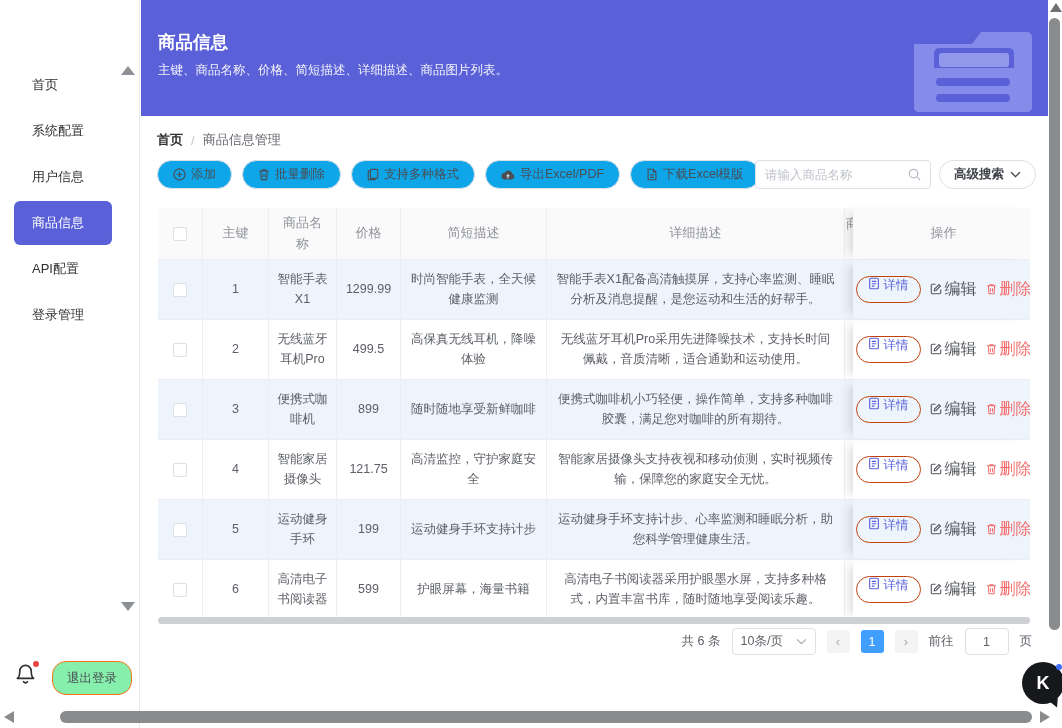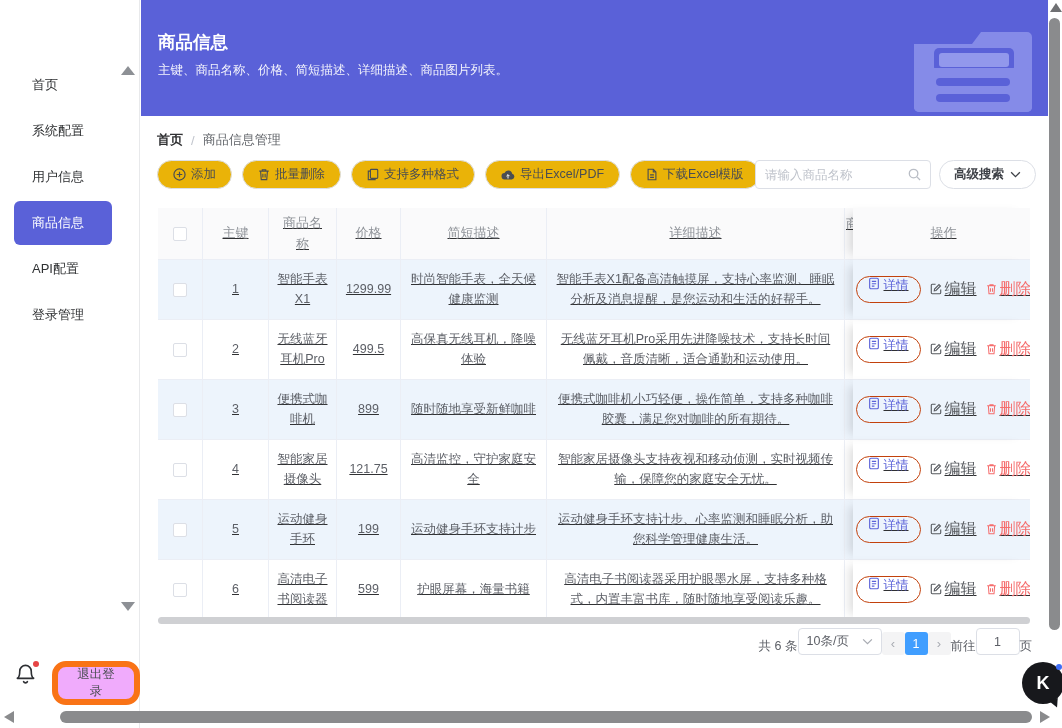--- a/index.html
+++ b/index.html
@@ -18,52 +18,52 @@
   .scroll-down{ position:absolute; left:121px; top:602px; border-top:9px solid #8d9095; }
   .menu{ position:absolute; left:0; top:62px; width:140px; }
   .menu-item{ position:relative; height:46px; display:flex; align-items:center; padding-left:32px;
     font-size:13px; color:#2f3133; cursor:pointer; }
   .menu-item.active{ margin:1px 28px 1px 14px; height:44px; padding-left:18px; background:#5a61d8;
     color:#fff; border-radius:6px; }
   .sidebar-footer{ position:absolute; left:0; bottom:38px; width:140px; height:30px; }
   .bell-wrap{ position:absolute; left:14px; top:2px; width:26px; height:26px; }
   .bell-dot{ position:absolute; right:1px; top:-1px; width:6px; height:6px; background:#e64545; border-radius:50%; }
   .logout-btn{ position:absolute; left:52px; top:1px; height:27px; padding:16px 14px; display:inline-flex;
-    align-items:center; background:#f0abfc; border:6px solid #f97316; border-radius:14px; font-size:12.5px;
+    align-items:center; background:#86efac; border:1px solid #f97316; border-radius:14px; font-size:12.5px;
     color:#4a4d52; cursor:pointer; }
 
   
   .banner{ position:absolute; left:141px; top:0; width:907px; height:116px; background:#5a61d8; overflow:hidden; }
   .banner-title{ position:absolute; left:17px; top:30px; font-size:17.5px; font-weight:bold; color:#fff; }
   .banner-sub{ position:absolute; left:17px; top:62px; font-size:12.5px; color:rgba(255,255,255,0.93); }
   .banner-art{ position:absolute; right:10px; top:22px; }
 
   
   .breadcrumb{ position:absolute; left:157px; top:131px; display:flex; gap:8px; align-items:center; font-size:13px; }
   .bc-home{ font-weight:bold; color:#303133; cursor:pointer; }
   .bc-sep{ color:#c0c4cc; }
   .bc-cur{ color:#63666b; }
 
   
   .toolbar{ position:absolute; left:157px; top:160px; display:flex; gap:10px; }
   .pill-btn{ height:29px; display:inline-flex; align-items:center; gap:5px; padding:0 15px;
-    border:1px solid #dcdfe6; border-radius:15px; background:#eab308; font-size:12.5px; color:#4a4d52; cursor:pointer; white-space:nowrap; }
+    border:1px solid #dcdfe6; border-radius:15px; background:#0ea5e9; font-size:12.5px; color:#4a4d52; cursor:pointer; white-space:nowrap; }
   .pill-btn svg{ flex:none; }
   .search-box{ position:absolute; left:755px; top:160px; width:176px; height:29px; border:1px solid #dcdfe6;
     border-radius:4px; background:#fff; display:flex; align-items:center; padding:0 9px; }
   .search-box input{ flex:1; border:none; outline:none; font-size:12.5px; color:#606266; min-width:0;
     font-family:"Liberation Sans",sans-serif; }
   .search-box input::placeholder{ color:#bfc3cb; }
   .adv-btn{ position:absolute; left:939px; top:160px; height:29px; padding:4px 14px; display:inline-flex; gap:6px;
     align-items:center; border:1px solid #dcdfe6; border-radius:15px; background:#fff; font-size:12.5px;
     font-weight:bold; color:#3e4147; cursor:pointer; }
 
   
   .table{ position:absolute; left:158px; top:208px; width:872px; }
-  .trow{ display:flex; width:872px; background:#fff;text-decoration:underline; }
+  .trow{ display:flex; width:872px; background:#fff; }
   .cell{ border-right:1px solid #ebeef5; border-bottom:1px solid #ebeef5; display:flex; align-items:center;
     justify-content:center; text-align:center; font-size:12.5px; color:#5c5f66; line-height:1.55; padding:6px 8px; overflow:hidden; }
   .thead .cell{ height:52px; color:#8f9399; font-size:13px; background:#fafafb; }
   .tbody .cell{ height:60px; }
   .trow.stripe .cell{ background:#edf4fc; }
   .c-check{ width:45px; } .c-id{ width:66px; } .c-name{ width:68px; } .c-price{ width:64px; }
   .c-short{ width:146px; } .c-detail{ width:298px; } 
   .c-clip{ width:8px; padding:6px 0 0 1px; justify-content:flex-start; align-items:flex-start;
     white-space:nowrap; border-right:none; }
   .c-act{ width:177px; border-right:none; box-shadow:-9px 0 10px -6px rgba(0,0,0,0.15); position:relative; gap:9px;padding-left:12px; }
@@ -71,21 +71,21 @@
   .detail-btn{ height:27px; padding:0 11px; display:inline-flex; align-items:flex-start; gap:4px; border:1px solid #c2410c;
     border-radius:14px; background:transparent; color:#5a61d8; font-size:12.5px; cursor:pointer; white-space:nowrap; }
   .link-btn{ display:inline-flex; align-items:center; gap:3px; font-size:16px; cursor:pointer; white-space:nowrap; }
   .edit-btn{ color:#56595e; }
   .del-btn{ color:#f56c6c; }
 
   .table-hscroll{ position:absolute; left:158px; top:617px; width:872px; height:7px; background:#cfd0d3; border-radius:4px; }
 
   
   .pagination{ position:absolute; top:628px; left:158px; width:874px; height:27px; display:flex; justify-content:flex-end;
-    align-items:flex-end; font-size:12.5px; color:#5c5f66; }
+    align-items:center; gap:11px; font-size:12.5px; color:#5c5f66; }
   .psize{ width:84px; height:27px; border:1px solid #dcdfe6; border-radius:4px; display:flex; align-items:center;
     padding:0 8px; gap:6px; color:#5c5f66; cursor:pointer; }
   .psize span{ flex:1; }
   .pg-btn{ width:23px; height:23px; border-radius:3px; background:#f4f4f5; color:#a8abb2; display:flex; align-items:center;
     justify-content:center; font-size:13px; cursor:pointer; }
   .pg-cur{ width:23px; height:23px; border-radius:3px; background:#409eff; color:#fff; display:flex; align-items:center;
     justify-content:center; font-size:12.5px; cursor:pointer; }
   .goto-input{ width:44px; height:27px; border:1px solid #dcdfe6; border-radius:4px; text-align:center; font-size:12.5px;
     color:#5c5f66; outline:none; font-family:"Liberation Sans",sans-serif; }
 

